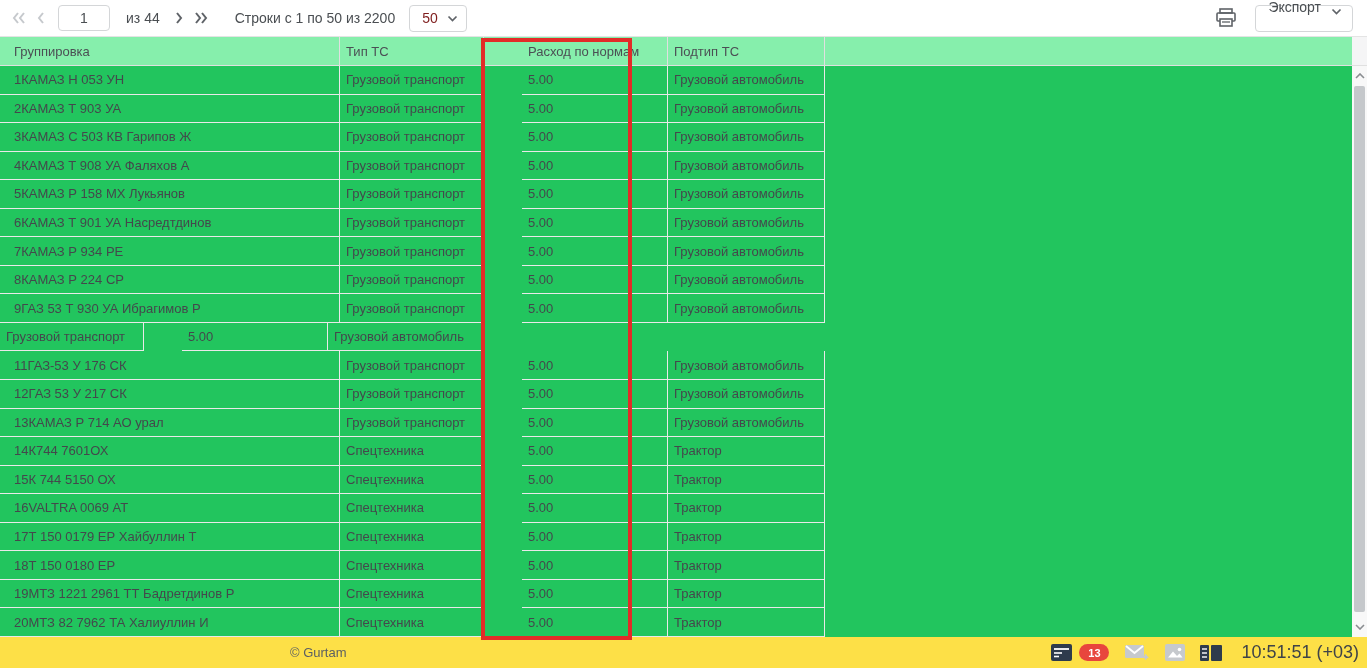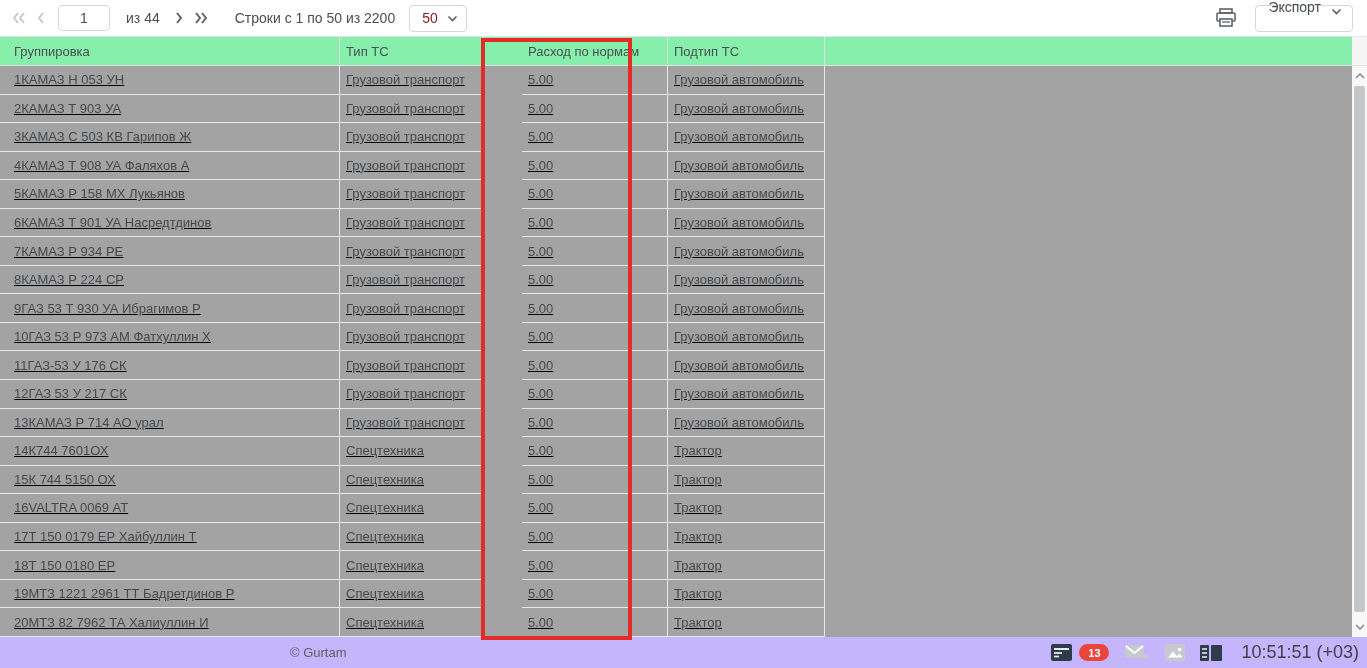--- a/index.html
+++ b/index.html
@@ -29,21 +29,21 @@
                 font-size:14px; color:#4a4e52; cursor:pointer;
                 font-family:"Liberation Sans",sans-serif; }
 
   
   .grid { position:absolute; top:37px; left:0; width:1352px; }
   .hdr-row { display:flex; height:29px; background:#86efac; border-bottom:1px solid #e0e0e0; }
   .hdr-cell { display:flex; align-items:center; font-size:13px; color:#4b4f54;
               border-right:1px solid #e0e0e0; overflow:hidden; white-space:nowrap; }
   .hdr-fill { flex:1; border-right:none; }
   .hdr-ext { position:absolute; top:37px; left:1352px; width:15px; height:29px; background:#f5f5f6; border-bottom:1px solid #e0e0e0; }
-  .row { display:flex; height:28.55px; background:#a3a3a3;text-decoration:underline; }
+  .row { display:flex; height:28.55px; background:#22c55e; }
   .cell { display:flex; align-items:center; font-size:13px; color:#44484c;
           border-right:1px solid #e9e9e9; border-bottom:1px solid #e9e9e9;
           overflow:hidden; white-space:nowrap; }
   .cell-fill { flex:1; border-right:none; border-bottom:none; }
   .c1 { width:340px; padding-left:14px; }
   .c2 { width:144px; padding-left:6px; }
   .c3 { width:146px; padding-left:6px;margin-left:38px; }
   .c4 { width:157px; padding-left:6px; }
 
   
@@ -52,21 +52,21 @@
 
   
   .scrollbar { position:absolute; top:66px; right:0; width:15px; height:571px; background:#f8f8f8; }
   .sb-arrow { position:absolute; left:0; width:15px; height:16px; display:flex; align-items:center; justify-content:center; cursor:pointer; }
   .sb-up { top:2px; }
   .sb-down { bottom:2px; }
   .sb-thumb { position:absolute; top:20px; left:2px; width:11px; height:526px; background:#c5c8cb; border-radius:2px; cursor:pointer; }
 
   
   .footer { position:absolute; left:0; bottom:0; width:1367px; height:31px;
-            display:flex; align-items:center; background:#c4b5fd; }
+            display:flex; align-items:center; background:#fde047; }
   .copyright { margin-left:290px; font-size:13px; color:#5b5f63; }
   .footer-right { margin-left:auto; display:flex; align-items:center; gap:15px; padding-right:8px; }
   .badge { min-width:30px; height:17px; border-radius:9px; background:#e8463d; color:#fff;
            font-size:11px; font-weight:bold; display:flex; align-items:center; justify-content:center;
            padding:0 7px; margin-left:-8px; }
   .f-icon { display:flex; align-items:center; justify-content:center; cursor:pointer; }
   .clock { font-size:18px; color:#3f4348; margin-left:4px; white-space:nowrap; }
 </style>
 </head>
 <body>
@@ -201,21 +201,20 @@
 
     <div class="row">
       <div class="cell c1">9ГАЗ 53 Т 930 УА Ибрагимов Р</div>
       <div class="cell c2">Грузовой транспорт</div>
       <div class="cell c3">5.00</div>
       <div class="cell c4">Грузовой автомобиль</div>
       <div class="cell cell-fill"></div>
     </div>
 
     <div class="row">
-      <div class="cell c1">10ГАЗ 53 Р 973 АМ Фатхуллин Х</div>
       <div class="cell c2">Грузовой транспорт</div>
       <div class="cell c3">5.00</div>
       <div class="cell c4">Грузовой автомобиль</div>
       <div class="cell cell-fill"></div>
     </div>
 
     <div class="row">
       <div class="cell c1">11ГАЗ-53 У 176 СК</div>
       <div class="cell c2">Грузовой транспорт</div>
       <div class="cell c3">5.00</div>

